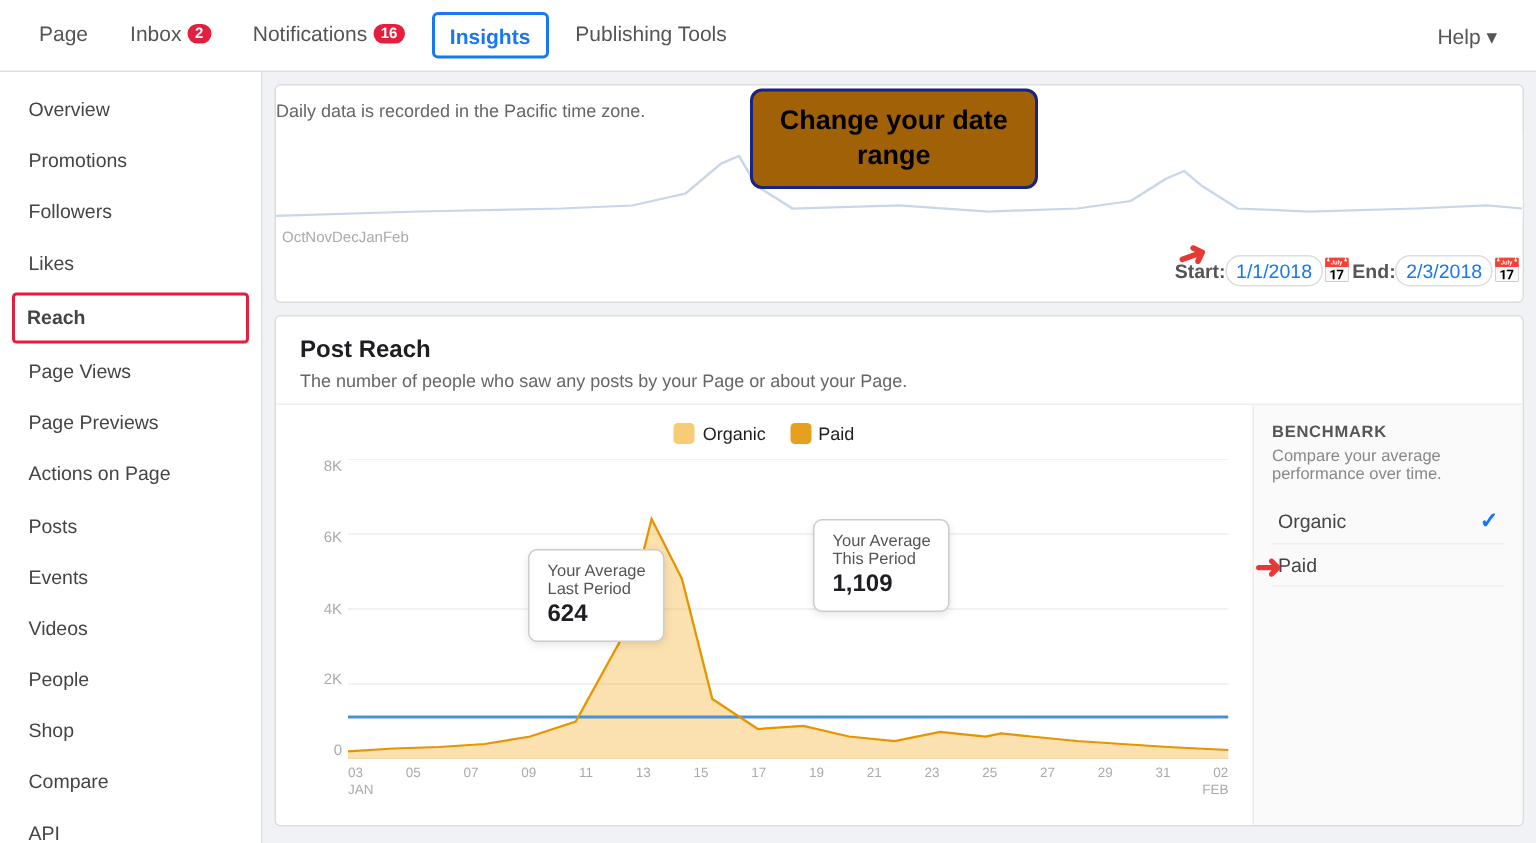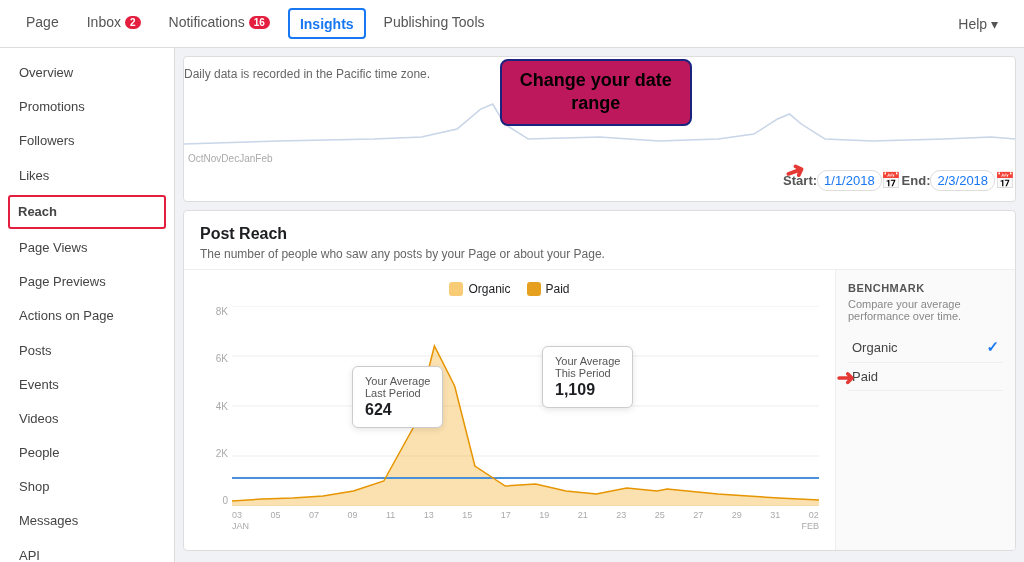--- a/index.html
+++ b/index.html
@@ -51,21 +51,21 @@
     }
     .date-panel-note { font-size: 12px; color: #666; margin-bottom: 8px; }
     .date-label { font-size: 13px; color: #555; font-weight: 600; }
     .date-value { font-size: 13px; color: #1877f2; border: 1px solid #ddd; border-radius: 10px; padding: 2px 6px; background: #fff; cursor: pointer; }
     .cal-icon { color: #1877f2; font-size: 16px; cursor: pointer; }
     .mini-chart { height: 60px; background: #fff; margin-bottom: 4px; position: relative; overflow: hidden; }
 
     
     .annotation-box {
       position: absolute; top: 10px; left: 50%; transform: translateX(-20%);
-      background: #be185d; border: 2px solid #1a237e; border-radius: 8px;
+      background: #a16207; border: 2px solid #1a237e; border-radius: 8px;
       padding: 8px 18px; font-size: 18px; font-weight: 900; color: #000; text-align: center;
       z-index: 10; line-height: 1.3; white-space: nowrap;
     }
 
     
     .reach-panel {
       background: #fff; border: 1px solid #ddd; border-radius: 4px; margin: 8px;
       overflow: hidden;
     }
     .reach-header { padding: 14px 16px 8px; }
@@ -125,21 +125,21 @@
     <div class="sidebar-item">Likes</div>
     <div class="sidebar-item active-outlined">Reach</div>
     <div class="sidebar-item">Page Views</div>
     <div class="sidebar-item">Page Previews</div>
     <div class="sidebar-item">Actions on Page</div>
     <div class="sidebar-item">Posts</div>
     <div class="sidebar-item">Events</div>
     <div class="sidebar-item">Videos</div>
     <div class="sidebar-item">People</div>
     <div class="sidebar-item">Shop</div>
-    <div class="sidebar-item">Messages</div>
+    <div class="sidebar-item">Compare</div>
     <div class="sidebar-item">API</div>
 
   </div>
 
   <div class="main">
 
     <div class="date-panel" style="position:relative;">
       <div class="date-panel-note">Daily data is recorded in the Pacific time zone.</div>
 
       <div class="mini-chart">

